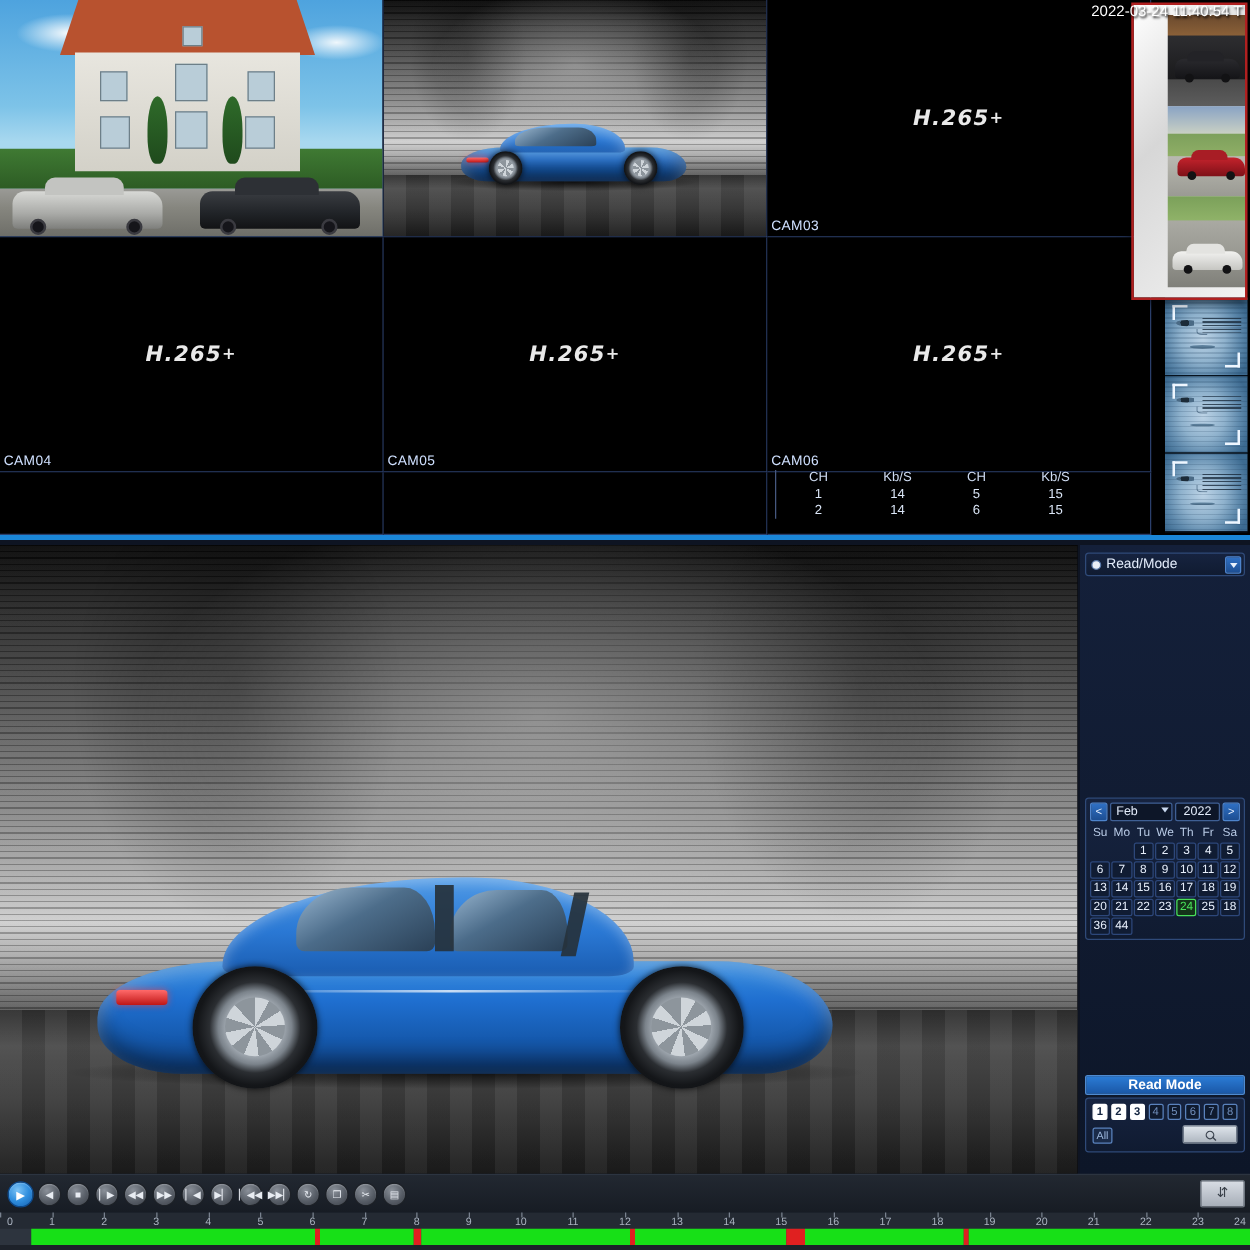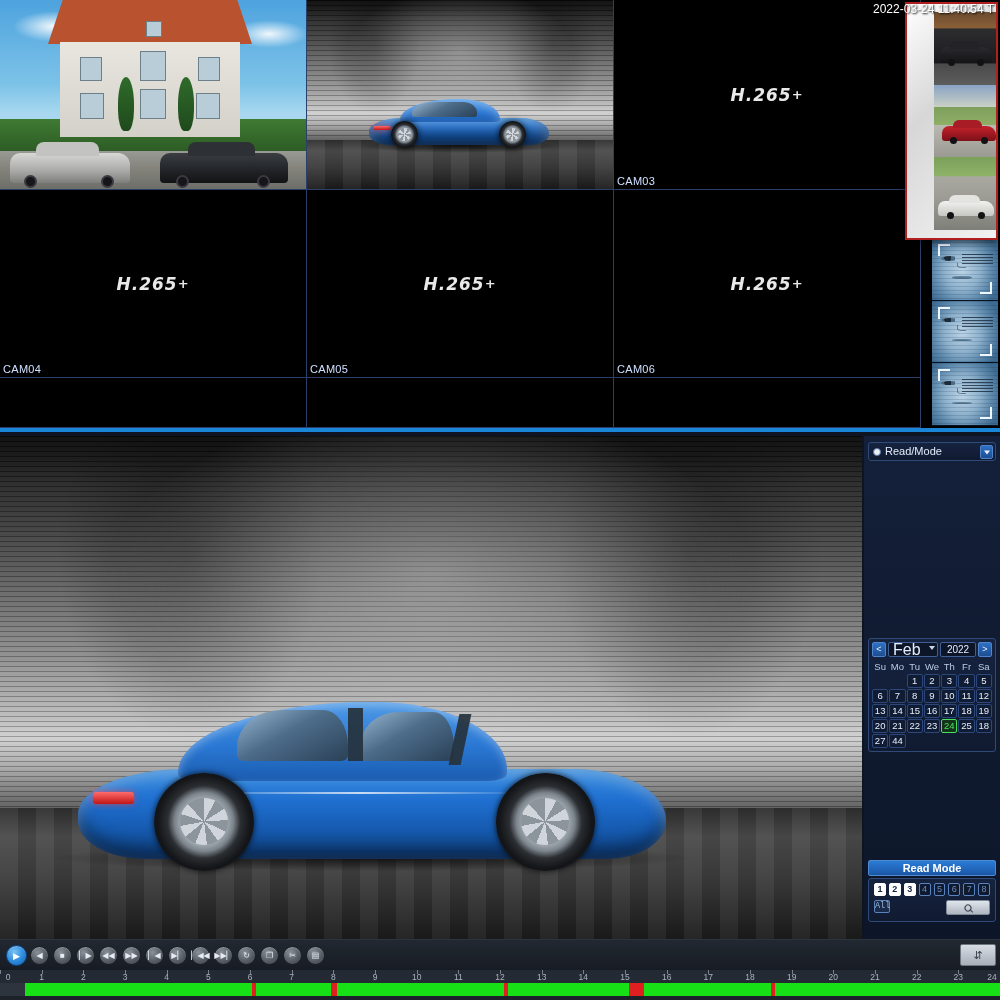--- a/index.html
+++ b/index.html
@@ -331,21 +331,21 @@
   #cal-header { display:flex; align-items:center; gap:2px; margin-bottom:3px; }
   .cal-nav {
     width:14px; height:15px; flex:0 0 auto;
     background: linear-gradient(#2f70c4, #1d4e92);
     border:1px solid #4e84cc; border-radius:2px;
     color:#eaf2ff; font-size:9px; line-height:13px; text-align:center;
   }
   #cal-month {
     flex:1; height:15px; position:relative;
     background:#0d1628; border:1px solid #3f5f94; border-radius:2px;
-    color:#e3ecfb; font-size:16px; line-height:13px; padding-left:4px;
+    color:#e3ecfb; font-size:10px; line-height:13px; padding-left:4px;
   }
   #cal-month .mini-arrow {
     position:absolute; right:2px; top:3px;
     border-left:3px solid transparent; border-right:3px solid transparent;
     border-top:4px solid #c9d8ef;
   }
   #cal-year {
     width:36px; height:15px; flex:0 0 auto;
     background:#0d1628; border:1px solid #3f5f94; border-radius:2px;
     color:#e3ecfb; font-size:10px; line-height:13px; text-align:center;
@@ -375,21 +375,21 @@
     padding:4px 5px;
   }
   #channel-row { display:flex; gap:3px; }
   .ch-btn {
     width:12px; height:13px;
     border:1px solid #5a82bd; border-radius:2px;
     font-size:9px; line-height:11px; text-align:center;
     background:#0f1a2e; color:#6f8dba;
   }
   .ch-btn.active { background:#ffffff; color:#12233f; border-color:#ffffff; font-weight:bold; }
-  #channel-row2 { display:flex; align-items:flex-start; justify-content:space-between; margin-top:4px;font-family:Liberation Mono, monospace; }
+  #channel-row2 { display:flex; align-items:flex-end; justify-content:space-between; margin-top:4px; }
   #ch-all {
     width:16px; height:13px;
     border:1px solid #5a82bd; border-radius:2px;
     background:#1a2b49; color:#9db8dd;
     font-size:8.5px; line-height:11px; text-align:center;
   }
   #ch-search {
     width:44px; height:15px;
     background: linear-gradient(#dfe5ec, #aeb6c0);
     border:1px solid #7e8896; border-radius:2px;
@@ -543,20 +543,46 @@
     </div>
     <div class="cam-label">CAM06</div>
   </div>
 
   <div class="cam-cell" style="left:0;top:378px;width:307px;height:50px;"></div>
   <div class="cam-cell" style="left:307px;top:378px;width:307px;height:50px;"></div>
   <div class="cam-cell" style="left:614px;top:378px;width:307px;height:50px;"></div>
 
   <div id="live-timestamp">2022-03-24 11:40:54 T</div>
 
+  <div id="bitrate-stats">
+    <table>
+      <thead>
+        <tr>
+          <th>CH</th>
+          <th>Kb/S</th>
+          <th>CH</th>
+          <th>Kb/S</th>
+        </tr>
+      </thead>
+      <tbody>
+        <tr>
+          <td>1</td>
+          <td>14</td>
+          <td>5</td>
+          <td>15</td>
+        </tr>
+        <tr>
+          <td>2</td>
+          <td>14</td>
+          <td>6</td>
+          <td>15</td>
+        </tr>
+      </tbody>
+    </table>
+  </div>
 
   <div id="snapshot-panel">
     <div id="snapshot-inner">
       <div class="snap snap-dark-car">
         <div class="mini-car" style="left:6px;bottom:22px;width:52px;height:16px;background:linear-gradient(#2a2a2e,#141417);">
           <div class="mroof" style="background:#232327;"></div>
           <div class="mini-wheel" style="left:8px;"></div>
           <div class="mini-wheel" style="right:8px;"></div>
         </div>
       </div>
@@ -678,21 +704,21 @@
           <div class="cal-day">17</div>
           <div class="cal-day">18</div>
           <div class="cal-day">19</div>
           <div class="cal-day">20</div>
           <div class="cal-day">21</div>
           <div class="cal-day">22</div>
           <div class="cal-day">23</div>
           <div class="cal-day today">24</div>
           <div class="cal-day">25</div>
           <div class="cal-day">18</div>
-          <div class="cal-day">27</div>
+          <div class="cal-day">36</div>
           <div class="cal-day">44</div>
         </div>
     </div>
 
     <div id="play-mode-title">Read Mode</div>
 
     <div id="channel-box" class="panel-box">
       <div id="channel-row">
           <div class="ch-btn active">1</div>
           <div class="ch-btn active">2</div>

